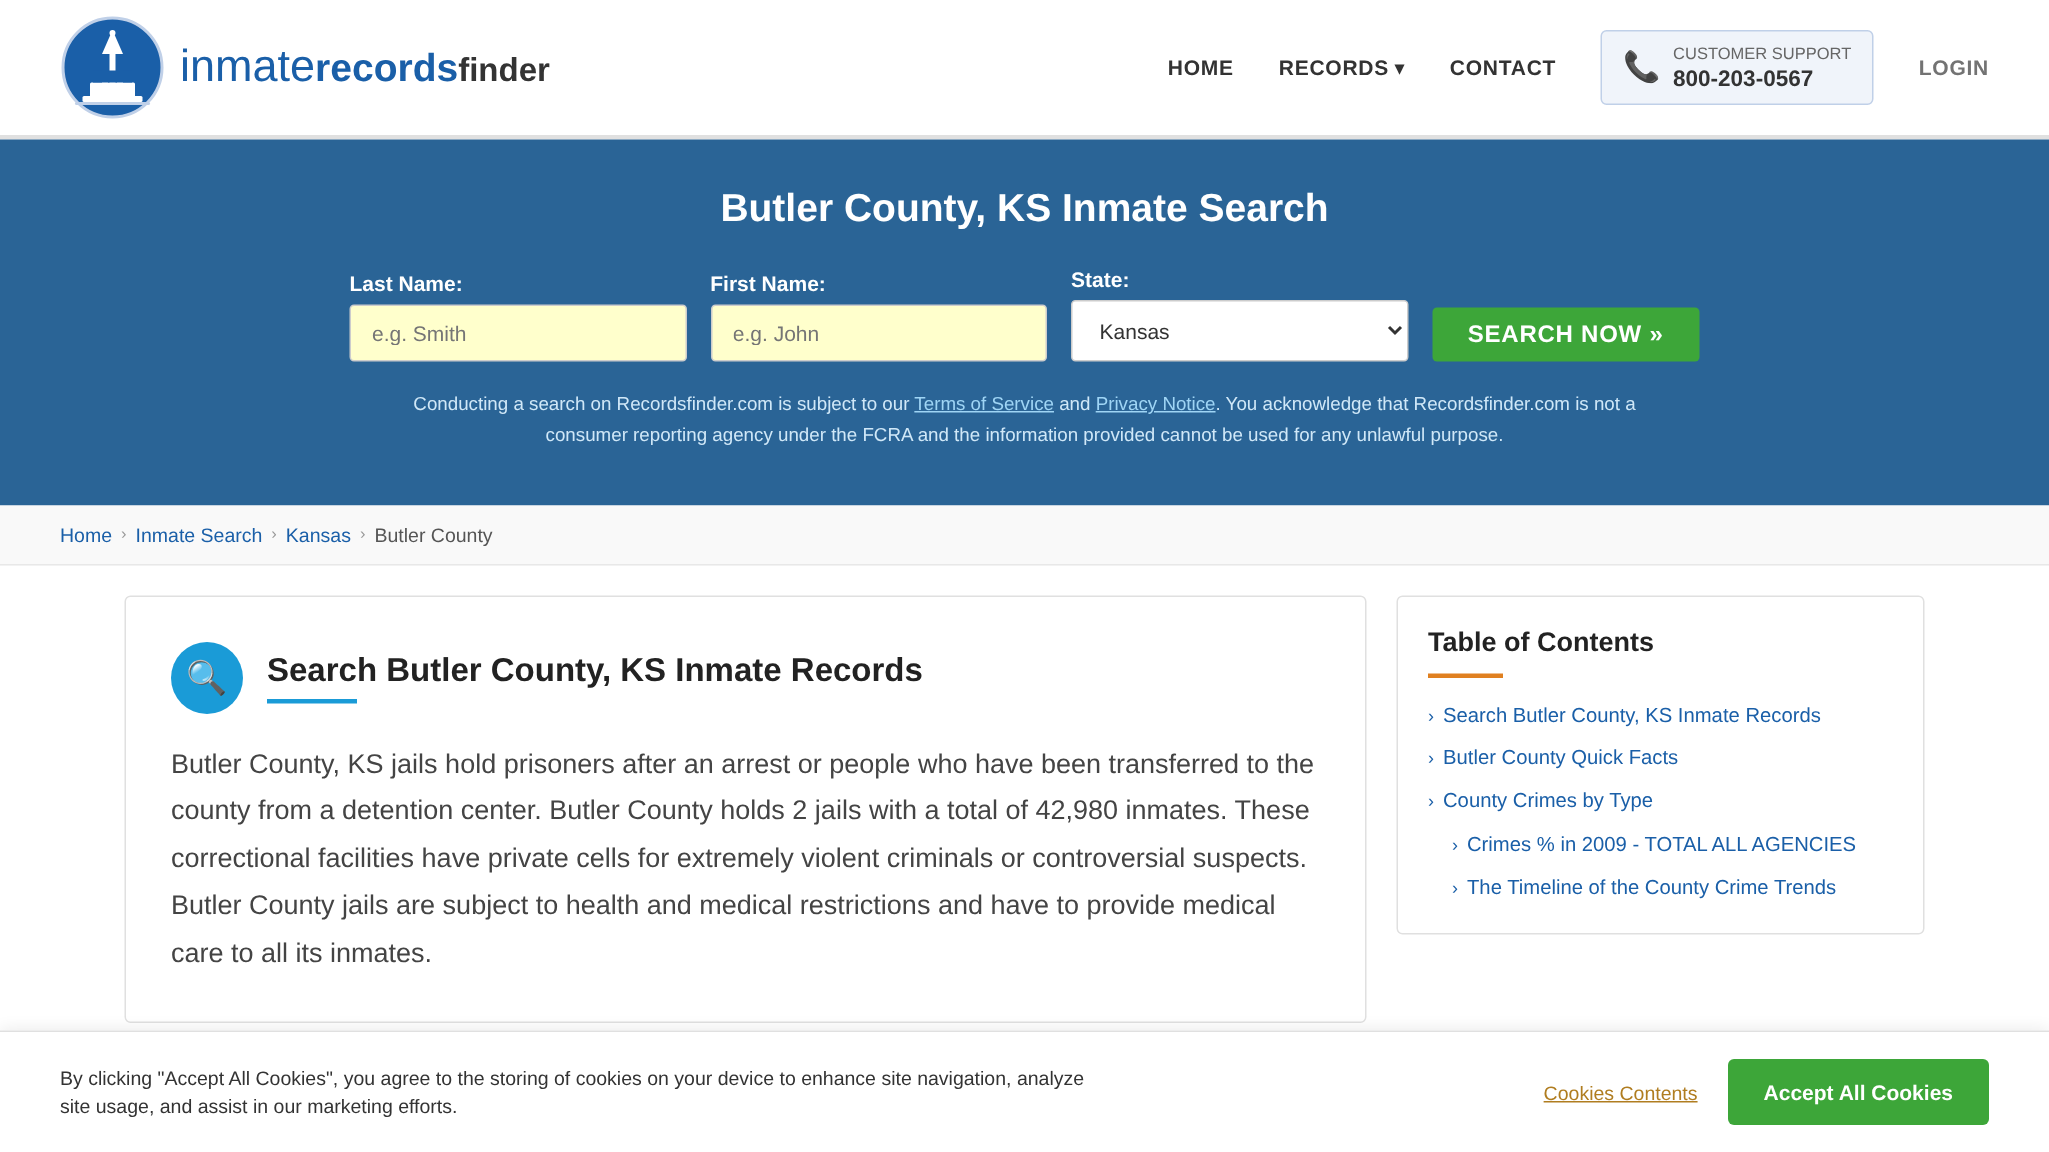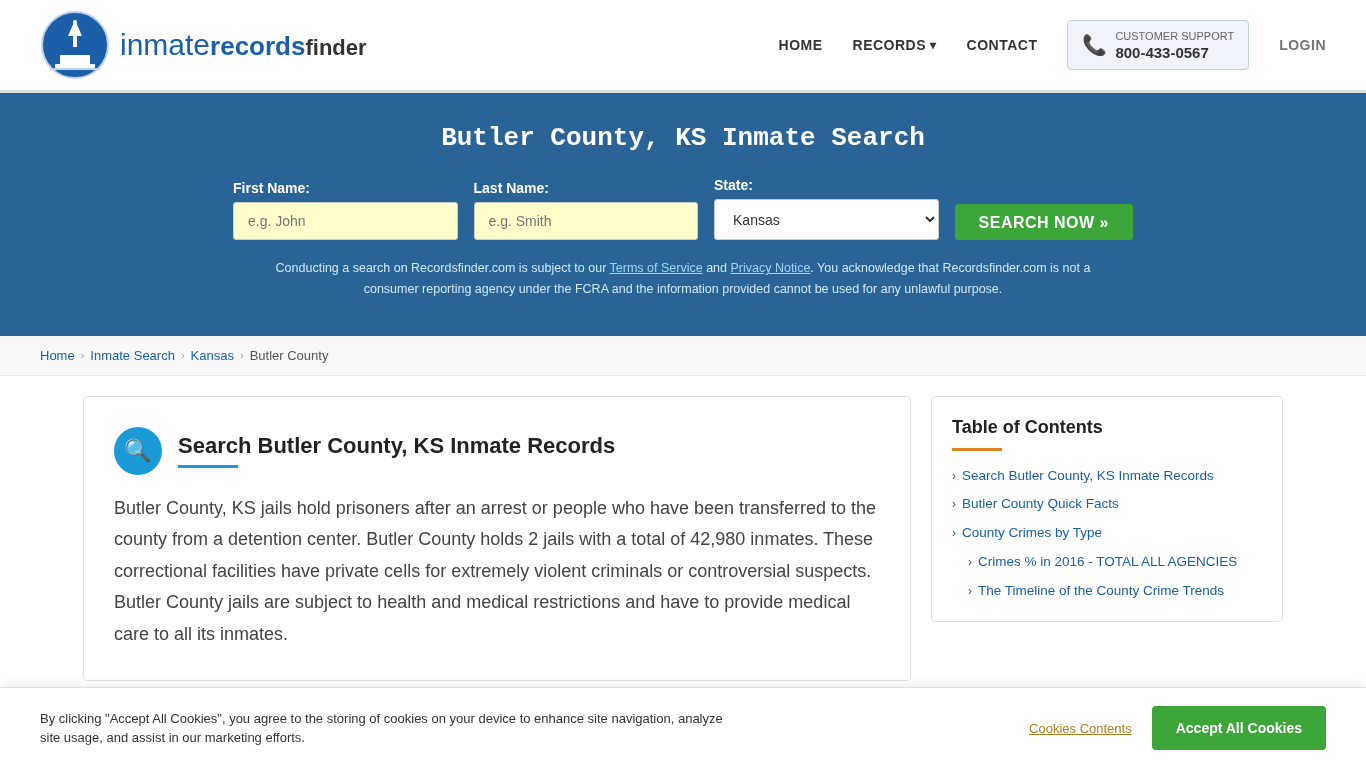--- a/index.html
+++ b/index.html
@@ -77,21 +77,20 @@
       background: #2a6496;
       padding: 30px 40px 35px;
       color: #fff;
     }
     .search-banner h1 {
       text-align: center;
       font-size: 26px;
       font-weight: 700;
       color: #fff;
       margin-bottom: 24px;
-      font-family: Liberation Mono, monospace;
     }
     .search-form {
       display: flex;
       align-items: flex-end;
       gap: 16px;
       max-width: 900px;
       margin: 0 auto 18px;
     }
     .form-group {
       display: flex;
@@ -335,37 +334,37 @@
     <a class="nav-item">HOME</a>
     <div class="nav-item records-nav">
       <span>RECORDS</span>
       <span style="font-size:12px;">▾</span>
     </div>
     <a class="nav-item">CONTACT</a>
     <div class="customer-support">
       <span class="support-icon">📞</span>
       <div>
         <div class="support-text">CUSTOMER SUPPORT</div>
-        <div class="support-number">800-433-0567</div>
+        <div class="support-number">800-203-0567</div>
       </div>
     </div>
     <span class="login-btn nav-item">LOGIN</span>
   </nav>
 </header>
 
 <section class="search-banner">
   <h1>Butler County, KS Inmate Search</h1>
   <div class="search-form">
+    <div class="form-group last-name">
+      <label>Last Name:</label>
+      <input class="search-input" type="text" placeholder="e.g. Smith" style="">
+    </div>
     <div class="form-group first-name">
       <label>First Name:</label>
       <input class="search-input" type="text" placeholder="e.g. John" style="">
-    </div>
-    <div class="form-group last-name">
-      <label>Last Name:</label>
-      <input class="search-input" type="text" placeholder="e.g. Smith" style="">
     </div>
     <div class="form-group state">
       <label>State:</label>
       <select class="state-select">
         <option>Kansas</option>
         <option>Alabama</option>
         <option>Alaska</option>
         <option>Arizona</option>
         <option>California</option>
         <option>Colorado</option>
@@ -413,21 +412,21 @@
       <li class="toc-item">
         <span class="toc-chevron">›</span>
         <a href="#">Butler County Quick Facts</a>
       </li>
       <li class="toc-item">
         <span class="toc-chevron">›</span>
         <a href="#">County Crimes by Type</a>
       </li>
       <li class="toc-item sub">
         <span class="toc-chevron">›</span>
-        <a href="#">Crimes % in 2016 - TOTAL ALL AGENCIES</a>
+        <a href="#">Crimes % in 2009 - TOTAL ALL AGENCIES</a>
       </li>
       <li class="toc-item sub">
         <span class="toc-chevron">›</span>
         <a href="#">The Timeline of the County Crime Trends</a>
       </li>
     </ul>
   </aside>
 </div>
 
 <div class="cookie-banner">

